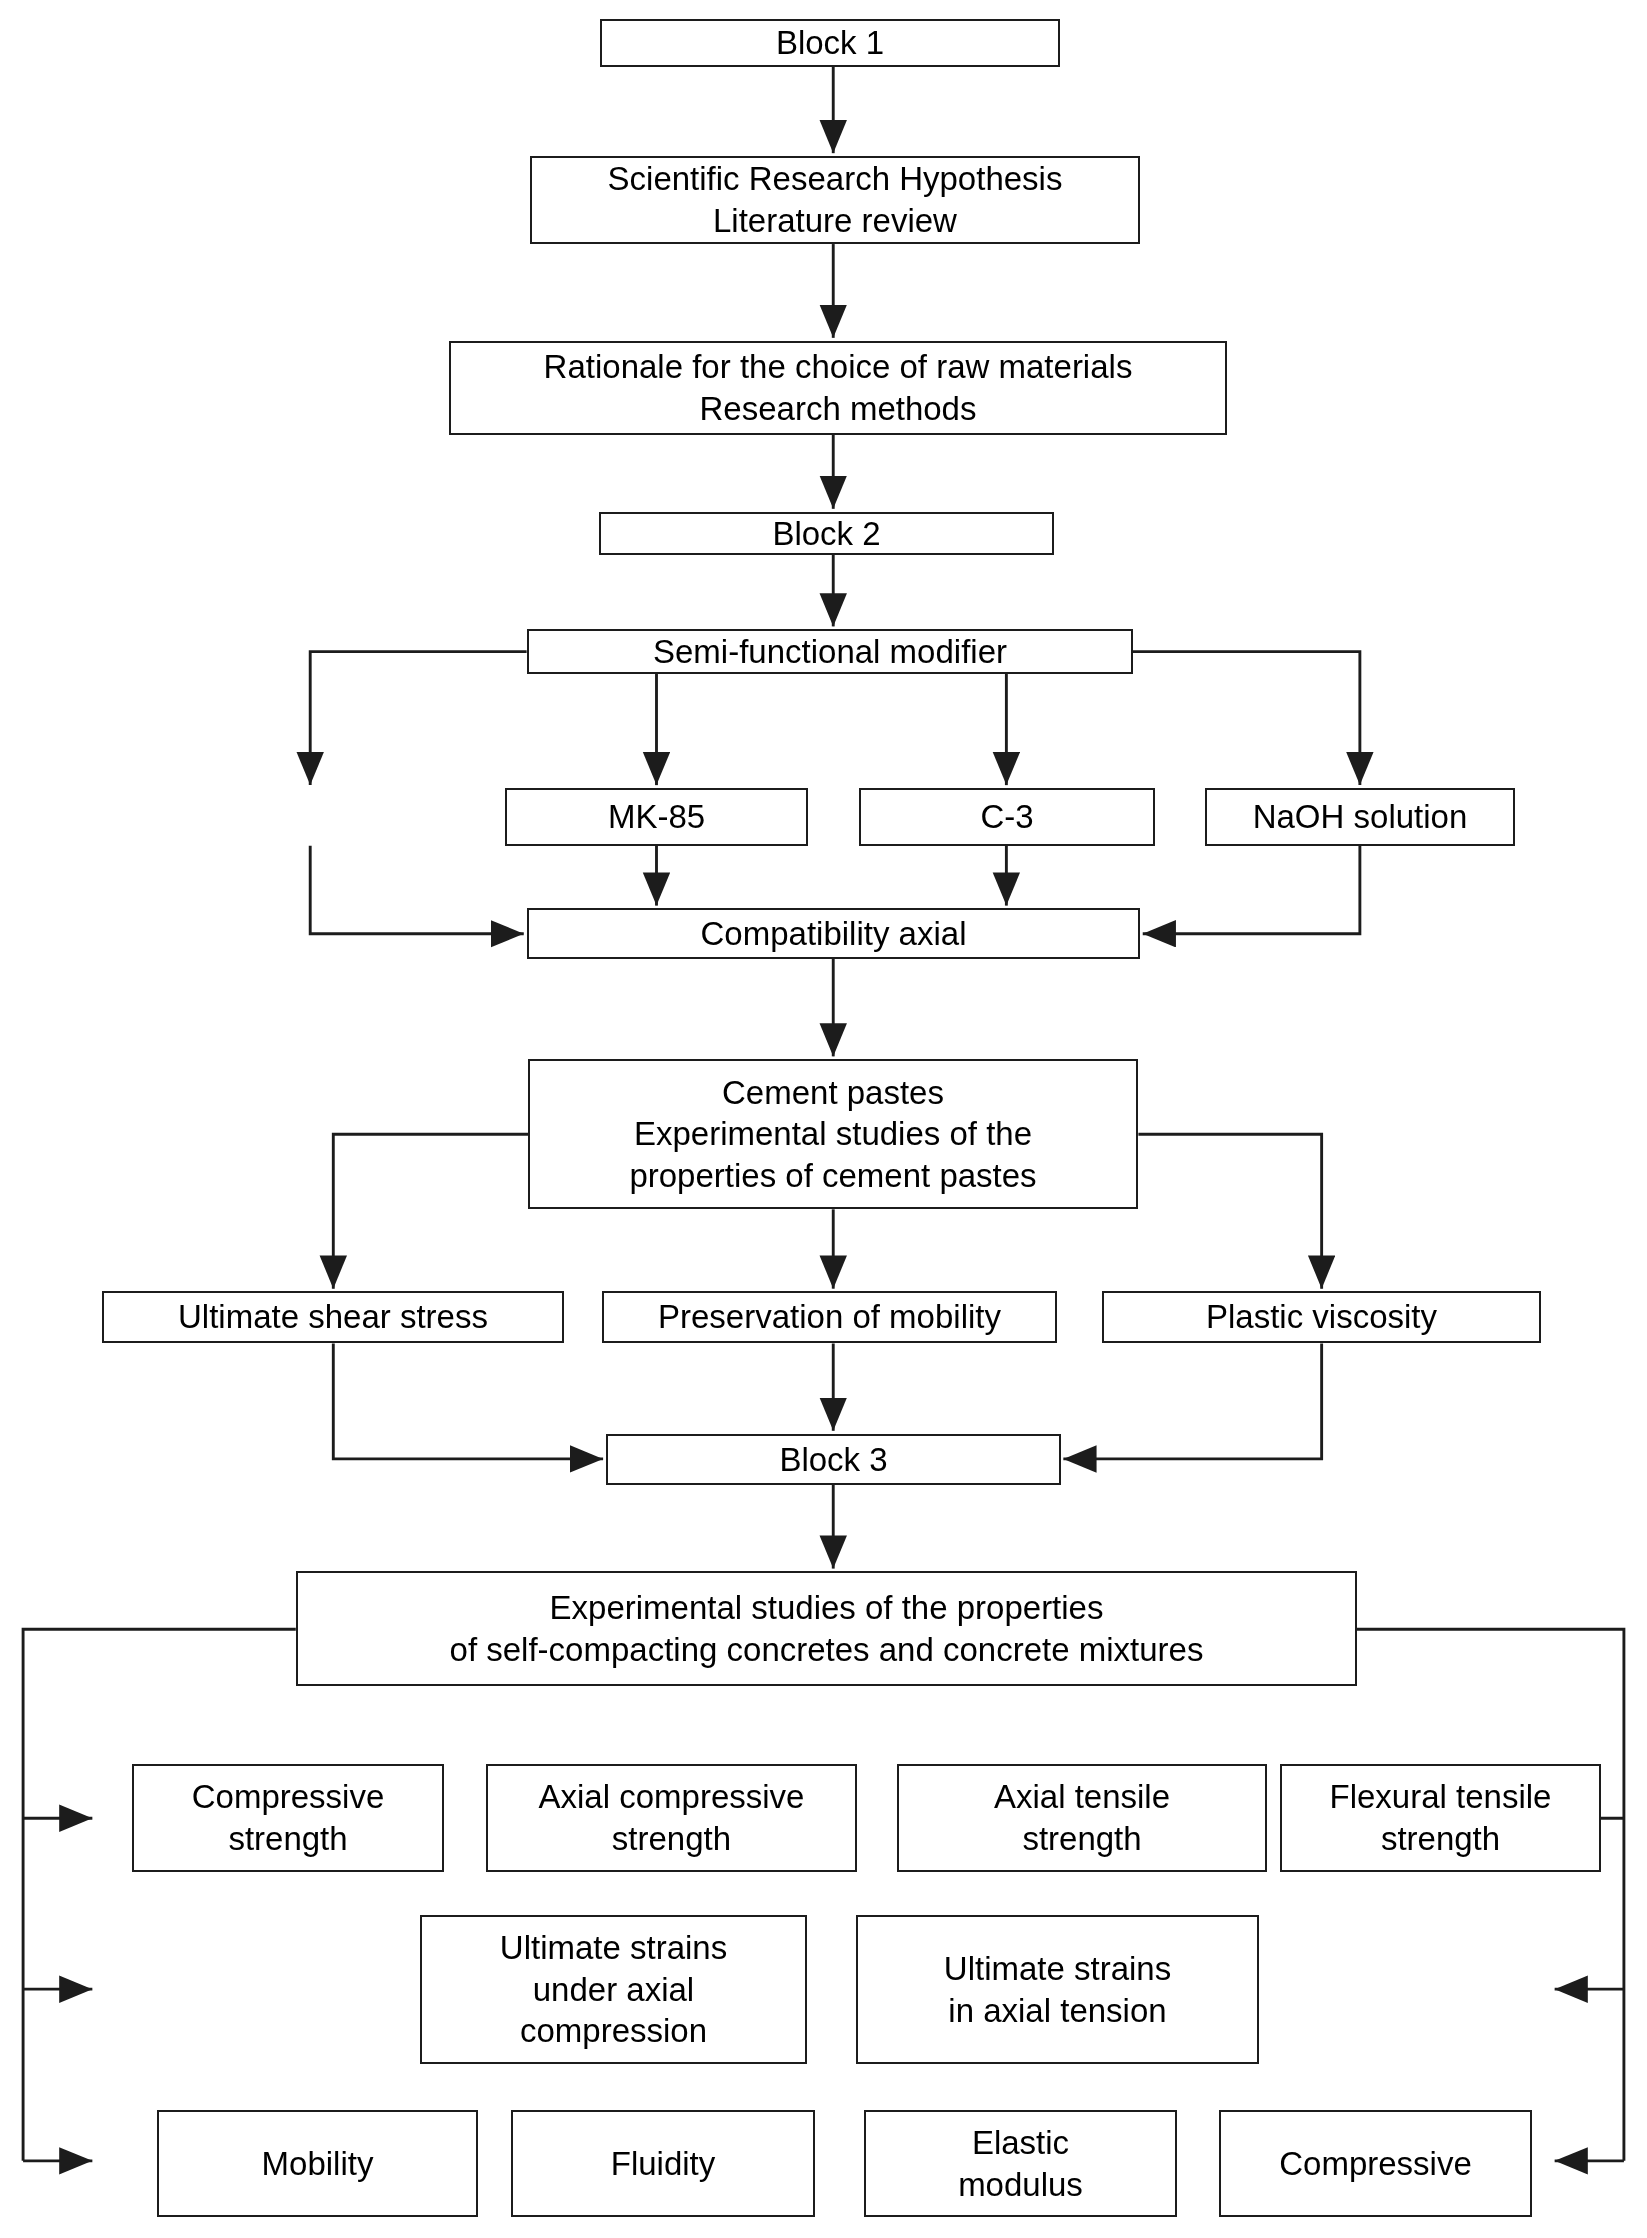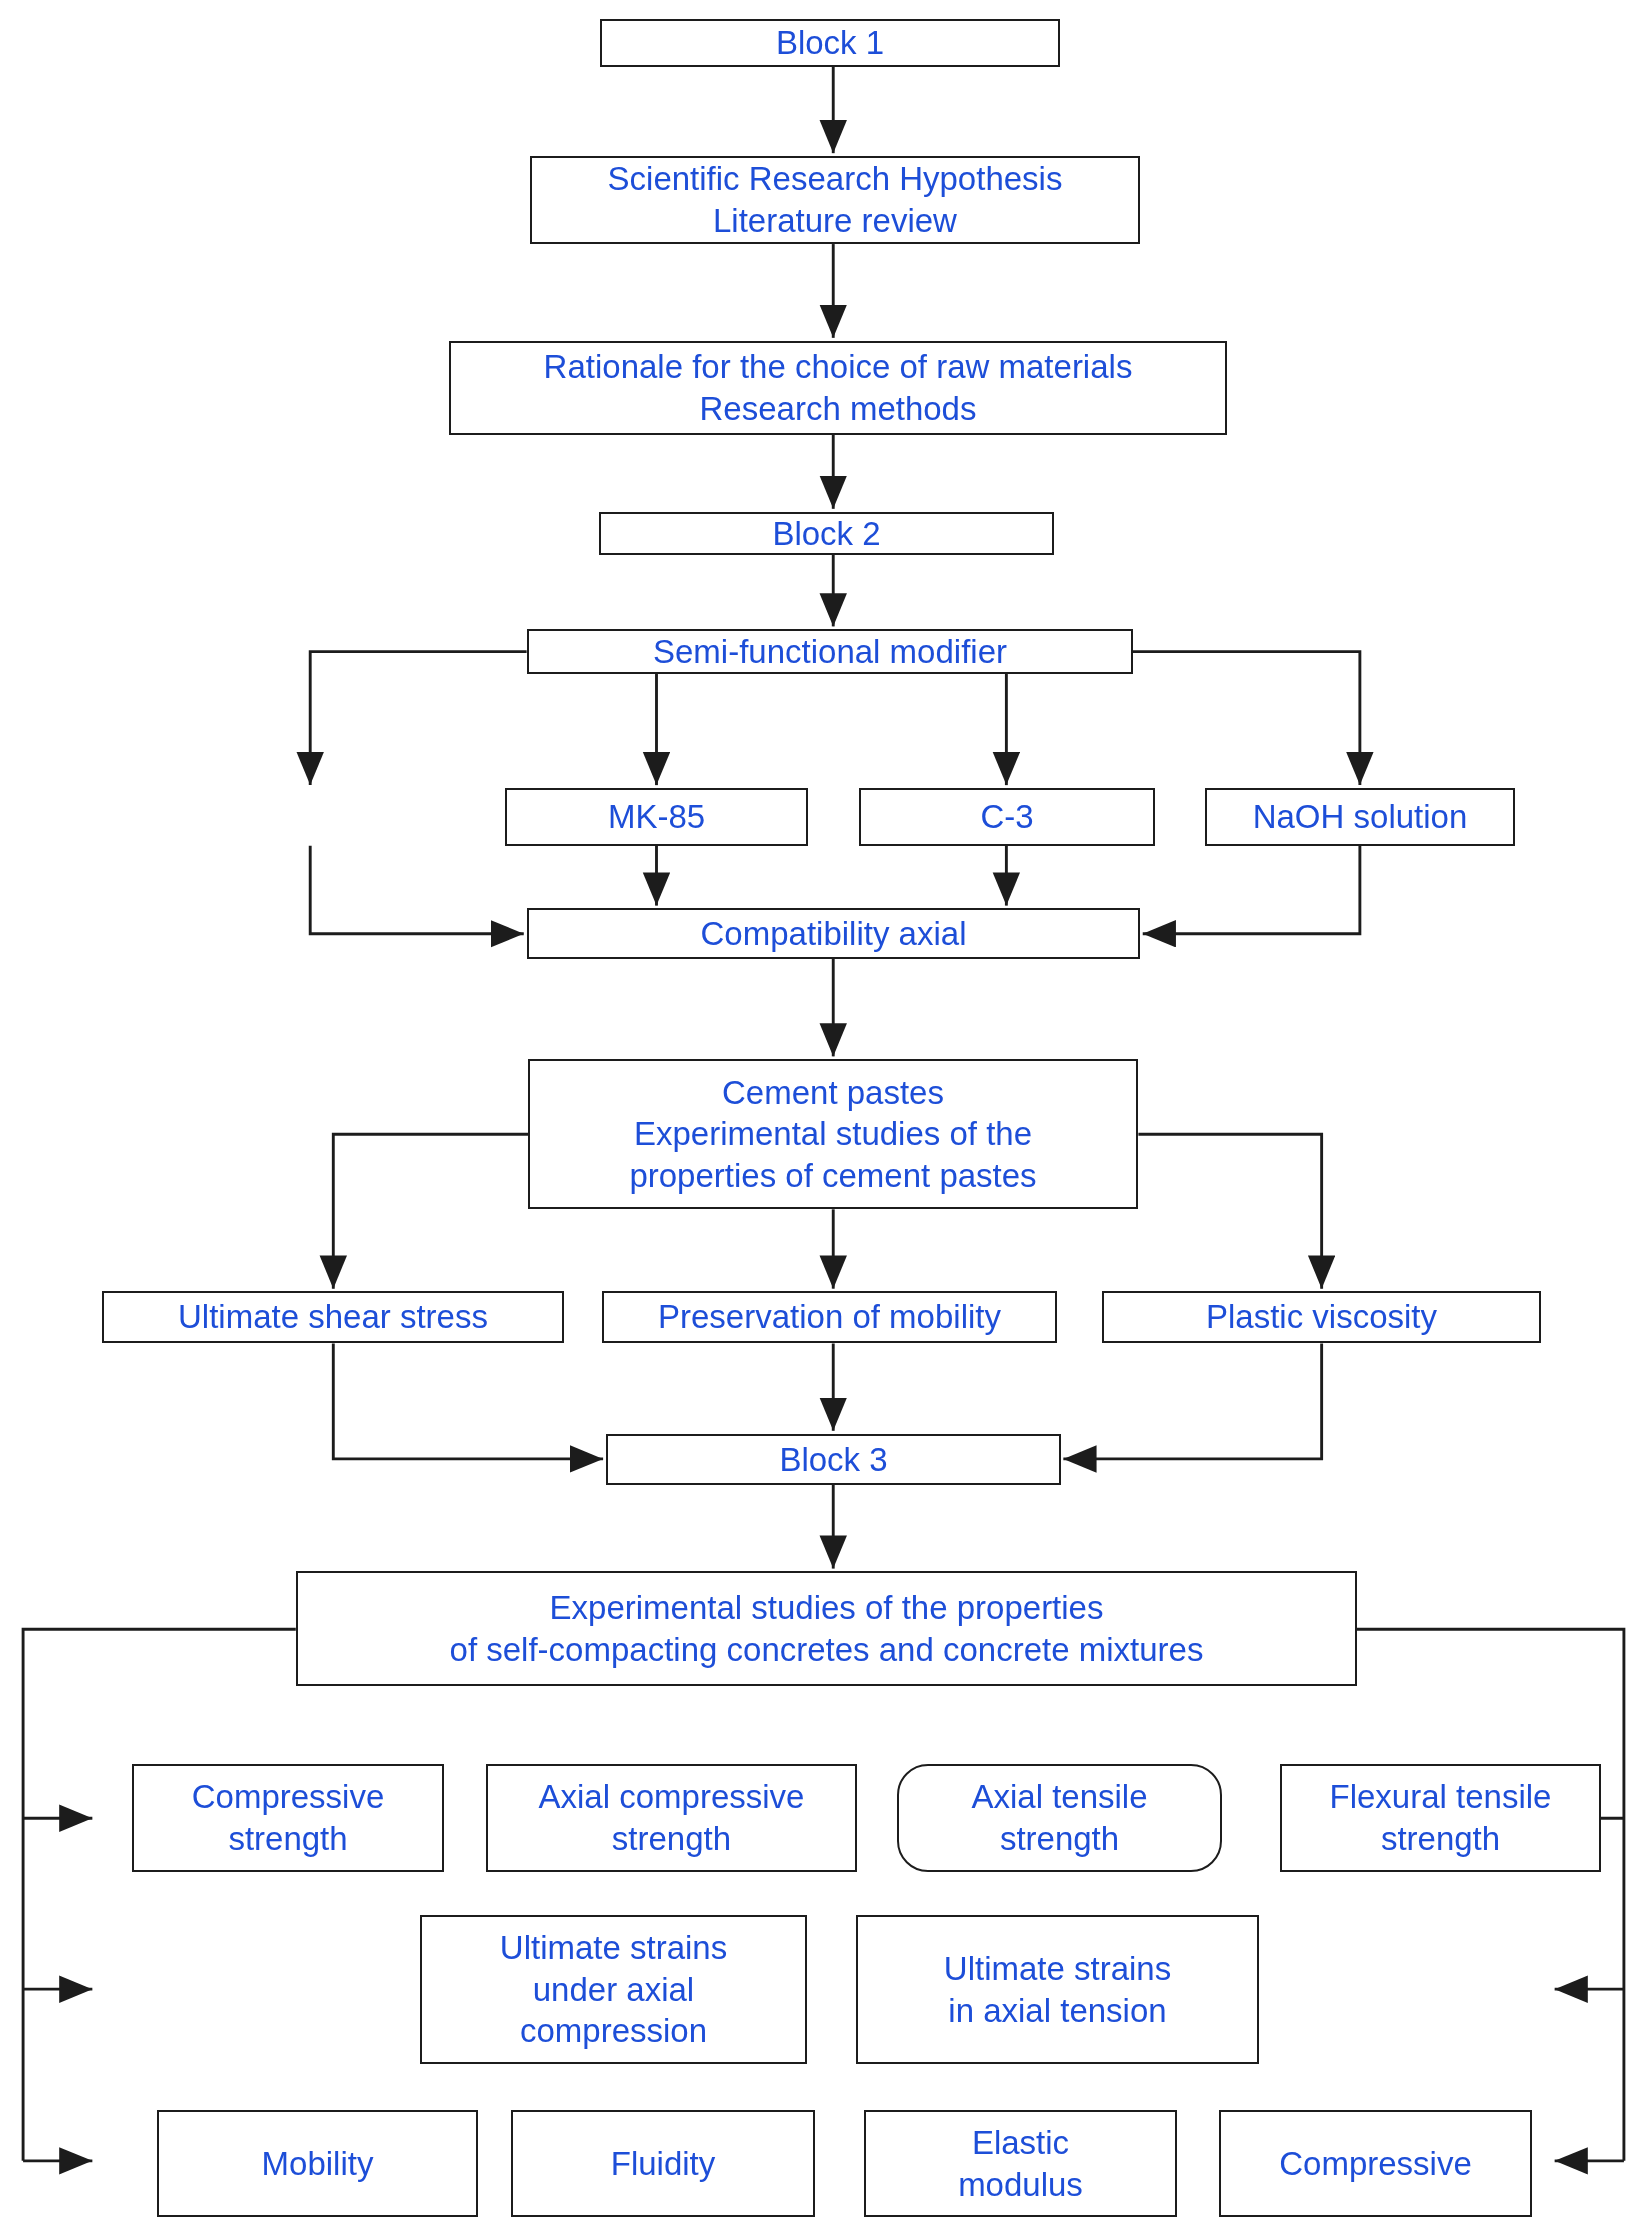--- a/index.html
+++ b/index.html
@@ -24,21 +24,21 @@
   #connectors polyline, #connectors line {
     fill: none;
     stroke: #1c1c1c;
     stroke-width: 4;
   }
   .node {
     position: absolute;
     box-sizing: border-box;
     border: 2.9px solid #1c1c1c;
     background: #ffffff;
-    color: #1d4ed8;
+    color: #000000;
     display: flex;
     align-items: center;
     justify-content: center;
     text-align: center;
     white-space: pre-line;
     font-size: 33px;
     line-height: 1.26;
     padding: 0 23px;
     z-index: 1;
   }
@@ -115,21 +115,21 @@
   <div class="node" style="left:1102px; top:1291px; width:439px;  height:52px;">Plastic viscosity</div>
 
   <div class="node" style="left:606px;  top:1434px; width:455px;  height:51px;">Block 3</div>
   <div class="node" style="left:296px;  top:1571px; width:1061px; height:115px;">Experimental studies of the properties
 of self-compacting concretes and concrete mixtures</div>
 
   <div class="node" style="left:132px;  top:1764px; width:312px;  height:108px;">Compressive
 strength</div>
   <div class="node" style="left:486px;  top:1764px; width:371px;  height:108px;">Axial compressive
 strength</div>
-  <div class="node" style="left:897px; top:1764px; width:325px;  height:108px;border-radius:31px;">Axial tensile
+  <div class="node" style="left:897px; top:1764px; width:370px;  height:108px;">Axial tensile
 strength</div>
   <div class="node" style="left:1252px; top:1764px; width:321px;  height:108px;margin-left:28px;">Flexural tensile
 strength</div>
 
   <div class="node" style="left:420px;  top:1915px; width:387px;  height:149px;">Ultimate strains
 under axial
 compression</div>
   <div class="node" style="left:856px; top:1915px; width:403px;  height:149px;">Ultimate strains
 in axial tension</div>
 

